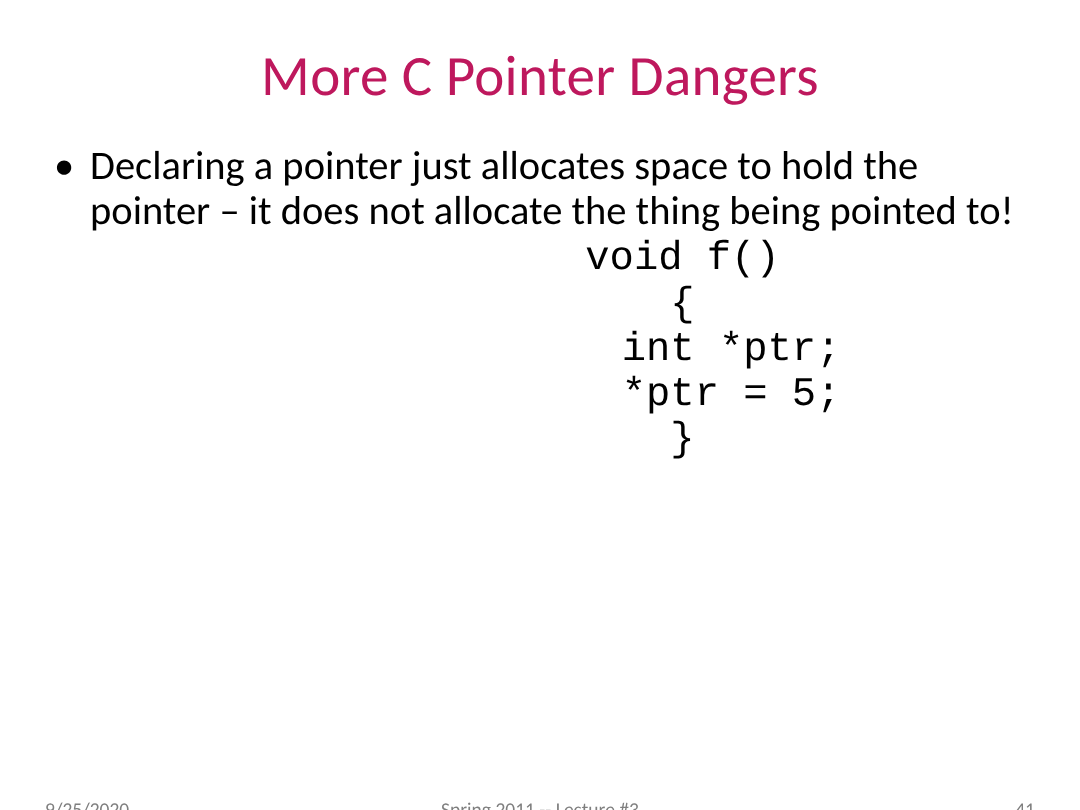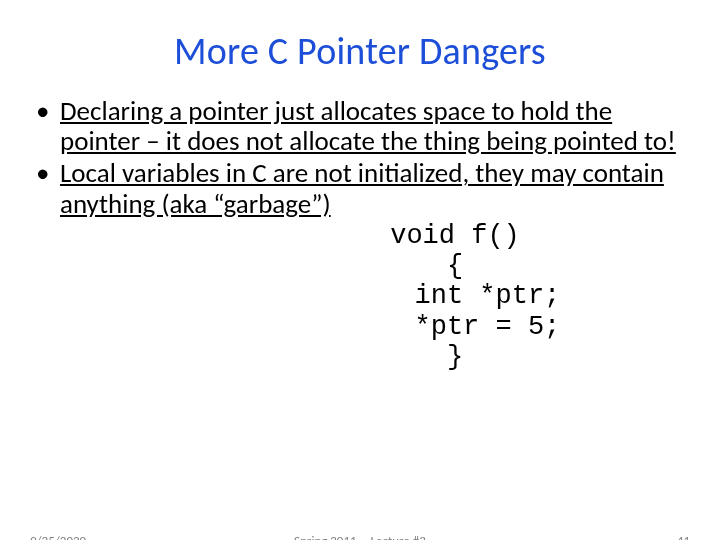--- a/index.html
+++ b/index.html
@@ -13,38 +13,37 @@
     overflow: hidden;
     position: relative;
   }
   .slide {
     position: relative;
     width: 720px;
     height: 540px;
     box-sizing: border-box;
   }
   .title {
-    color: #1d4ed8;
+    color: #be185d;
     font-size: 38px;
     font-weight: 400;
     text-align: center;
     margin-top: 28px;
     margin-bottom: 22px;
     letter-spacing: 0.2px;
   }
   .body {
     margin: 0 32px 0 32px;
     font-size: 27px;
     line-height: 1.12;
   }
   ul.bullets {
     list-style: none;
     padding: 0;
     margin: 0;
-    text-decoration: underline;
   }
   ul.bullets > li {
     position: relative;
     padding-left: 28px;
     margin-bottom: 2px;
   }
   ul.bullets > li::before {
     content: "•";
     position: absolute;
     left: 4px;
@@ -90,21 +89,20 @@
 </head>
 <body>
 
 <div class="slide">
 
   <div class="title">More C Pointer Dangers</div>
 
   <div class="body">
     <ul class="bullets">
       <li>Declaring a pointer just allocates space to hold the pointer – it does not allocate the thing being pointed to!</li>
-      <li>Local variables in C are not initialized, they may contain anything (aka “garbage”)</li>
     </ul>
     <div class="code">void f()
 {
     int *ptr;
     *ptr = 5;
 }</div>
   </div>
 
   <div class="footer">
     <span class="date">9/25/2020</span>

